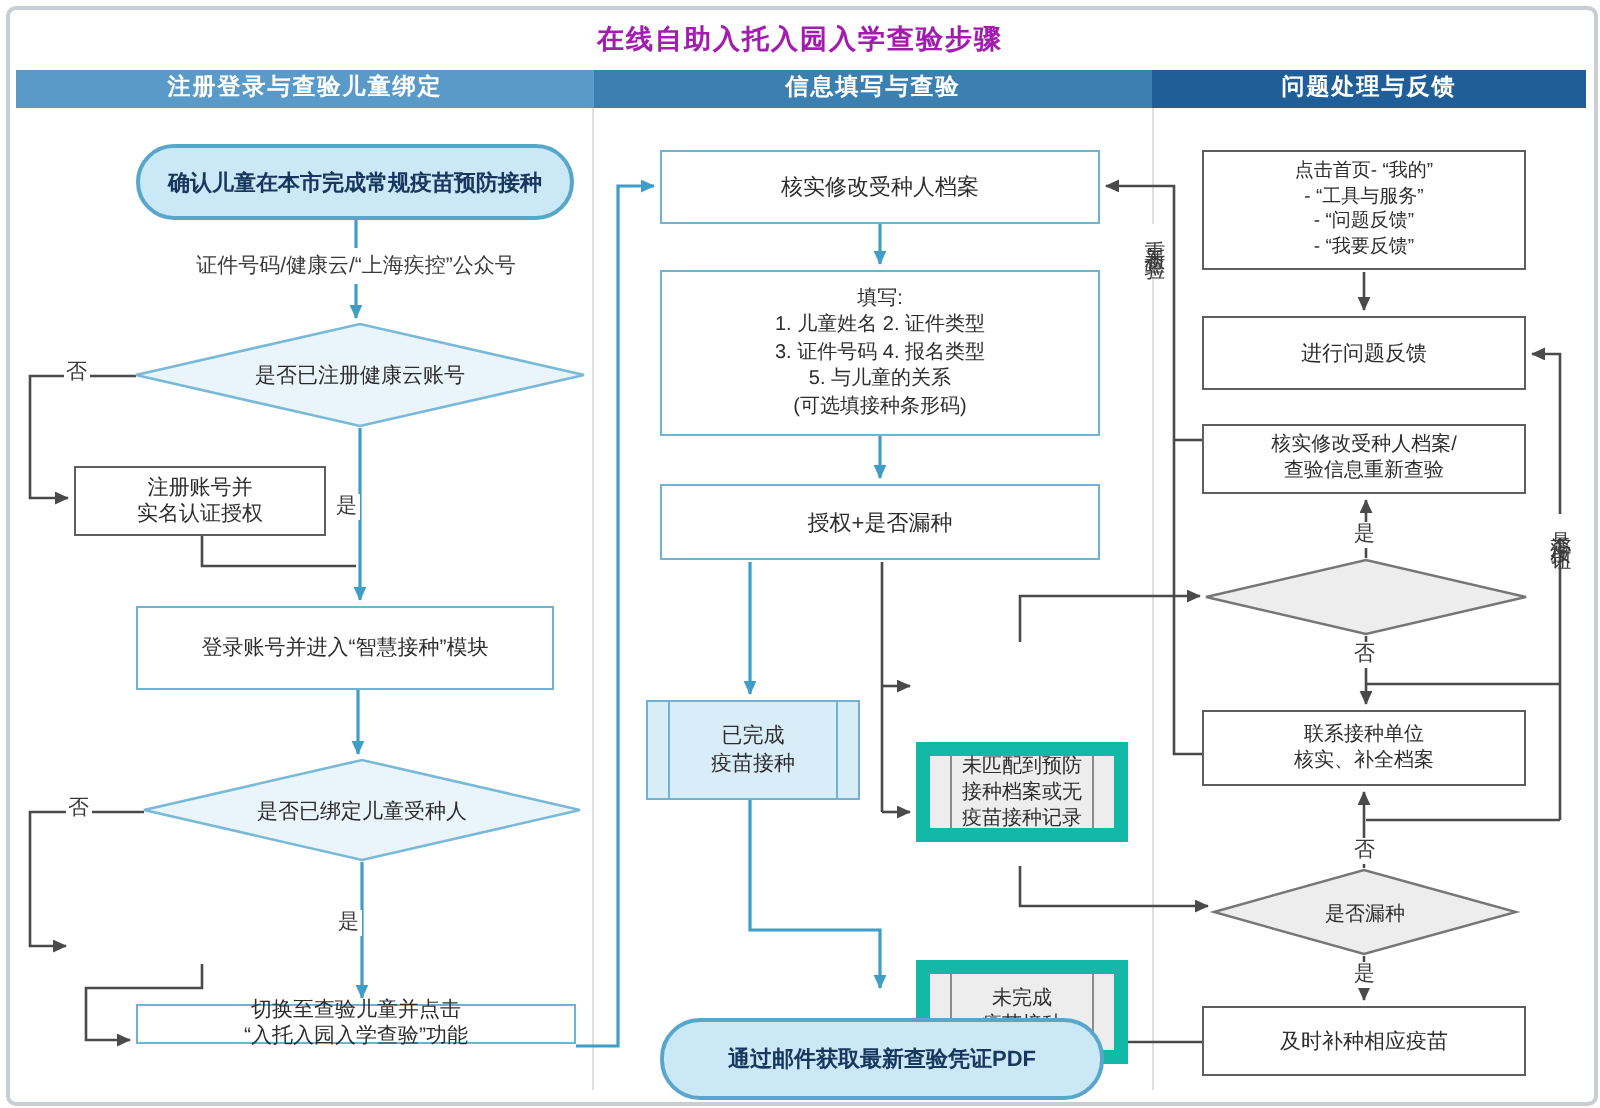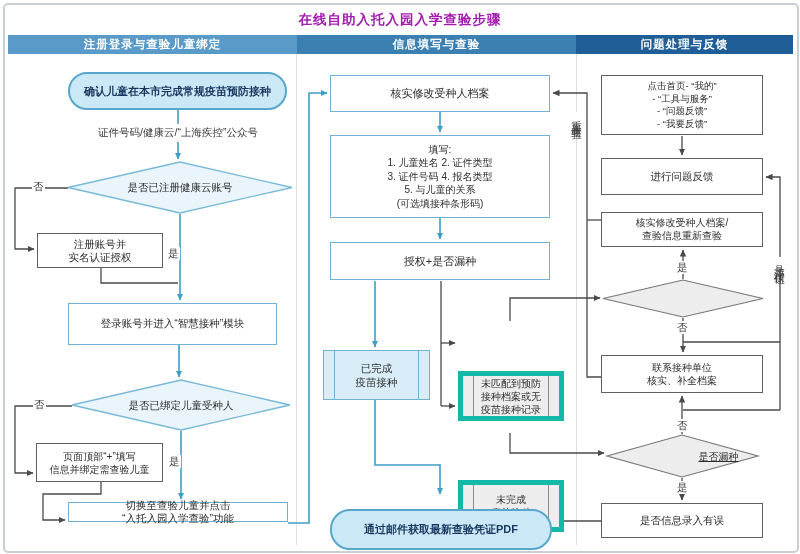--- a/index.html
+++ b/index.html
@@ -14,21 +14,21 @@
   .sep1{left:296px;} .sep2{left:576px;}
   svg.wires{position:absolute;left:0;top:0;width:800px;height:554px;z-index:1;pointer-events:none;}
   .node{position:absolute;z-index:2;box-sizing:border-box;display:flex;align-items:center;justify-content:center;text-align:center;white-space:pre-line;color:#2d2d2d;}
   .pill{background:#cbe8f6;border:2px solid #58a7cb;border-radius:20px;font-weight:bold;color:#17375e;}
   .bluebox{background:#fff;border:1px solid #6fb2d2;}
   .graybox{background:#fff;border:1px solid #5f5f5f;}
   .subr{position:relative;}
   .subr:before,.subr:after{content:"";position:absolute;top:0;bottom:0;width:1px;}
   .subr-blue{background:#d9edf8;border:1px solid #6fb2d2;}
   .subr-blue:before{left:10px;background:#6fb2d2;} .subr-blue:after{right:10px;background:#6fb2d2;}
-  .subr-gray{background:#ededed;border:5px solid #14b8a6;}
+  .subr-gray{background:#ededed;border:7px solid #14b8a6;}
   .subr-gray:before{left:10px;background:#8c8c8c;} .subr-gray:after{right:10px;background:#8c8c8c;}
   .dtext{position:absolute;z-index:2;text-align:center;color:#2d2d2d;}
   .tag{position:absolute;z-index:3;background:#fff;font-size:10.5px;color:#3a3a3a;text-align:center;line-height:13px;padding:0 1px;}
   .vtag{position:absolute;z-index:3;background:#fff;writing-mode:vertical-rl;text-orientation:upright;font-size:10.5px;color:#3a3a3a;letter-spacing:3px;line-height:15px;}
   .note{position:absolute;z-index:2;text-align:center;font-size:10.5px;color:#3a3a3a;}
 </style>
 </head>
 <body>
 
 <div class="stage">
@@ -93,22 +93,20 @@
     <polygon points="607,456 682,435 758,456 682,477" fill="#ededed" stroke="#767676" stroke-width="1.2"></polygon>
   </svg>
 
   <div class="node pill" style="left:68px;top:72px;width:219px;height:38px;font-size:11px;">确认儿童在本市完成常规疫苗预防接种</div>
   <div class="note" style="left:55px;top:126px;width:246px;">证件号码/健康云/“上海疾控”公众号</div>
   <div class="dtext" style="left:90px;top:181px;width:180px;font-size:10.5px;">是否已注册健康云账号</div>
   <div class="node graybox" style="left:37px;top:233px;width:126px;height:35px;font-size:10.5px;line-height:13px;">注册账号并
 实名认证授权</div>
   <div class="node bluebox" style="left:68px;top:303px;width:209px;height:42px;font-size:10.5px;">登录账号并进入“智慧接种”模块</div>
   <div class="dtext" style="left:96px;top:399px;width:170px;font-size:10.5px;">是否已绑定儿童受种人</div>
-  <div class="node graybox" style="left:36px;top:443px;width:127px;height:39px;font-size:10px;line-height:13px;">页面顶部“+”填写
-信息并绑定需查验儿童</div>
   <div class="node bluebox" style="left:68px;top:502px;width:220px;height:20px;font-size:10.5px;line-height:13.5px;">切换至查验儿童并点击
 “入托入园入学查验”功能</div>
 
   <div class="tag" style="left:32px;top:180px;">否</div>
   <div class="tag" style="left:167px;top:247px;">是</div>
   <div class="tag" style="left:33px;top:398px;">否</div>
   <div class="tag" style="left:168px;top:455px;">是</div>
 
   <div class="node bluebox" style="left:330px;top:75px;width:220px;height:37px;font-size:11px;">核实修改受种人档案</div>
   <div class="node bluebox" style="left:330px;top:135px;width:220px;height:83px;font-size:10px;line-height:13.5px;">填写:
@@ -130,21 +128,21 @@
 
   <div class="node graybox" style="left:601px;top:75px;width:162px;height:60px;font-size:9.5px;line-height:12.5px;">点击首页- “我的”
 - “工具与服务”
 - “问题反馈”
 - “我要反馈”</div>
   <div class="node graybox" style="left:601px;top:158px;width:162px;height:37px;font-size:10.5px;">进行问题反馈</div>
   <div class="node graybox" style="left:601px;top:212px;width:162px;height:35px;font-size:10px;line-height:12.5px;">核实修改受种人档案/
 查验信息重新查验</div>
   <div class="node graybox" style="left:601px;top:355px;width:162px;height:38px;font-size:10px;line-height:13px;">联系接种单位
 核实、补全档案</div>
-  <div class="dtext" style="left:656px;top:450px;width:125px;font-size:10px;text-decoration:underline;">是否漏种</div>
-  <div class="node graybox" style="left:601px;top:503px;width:162px;height:35px;font-size:10.5px;">是否信息录入有误</div>
+  <div class="dtext" style="left:620px;top:450px;width:125px;font-size:10px;">是否漏种</div>
+  <div class="node graybox" style="left:601px;top:503px;width:162px;height:35px;font-size:10.5px;">及时补种相应疫苗</div>
 
   <div class="tag" style="left:676px;top:261px;">是</div>
   <div class="tag" style="left:676px;top:321px;">否</div>
   <div class="tag" style="left:676px;top:419px;">否</div>
   <div class="tag" style="left:676px;top:481px;">是</div>
   <div class="vtag" style="left:772px;top:257px;">悬浮按钮</div>
 </div>
 
 </body></html>

